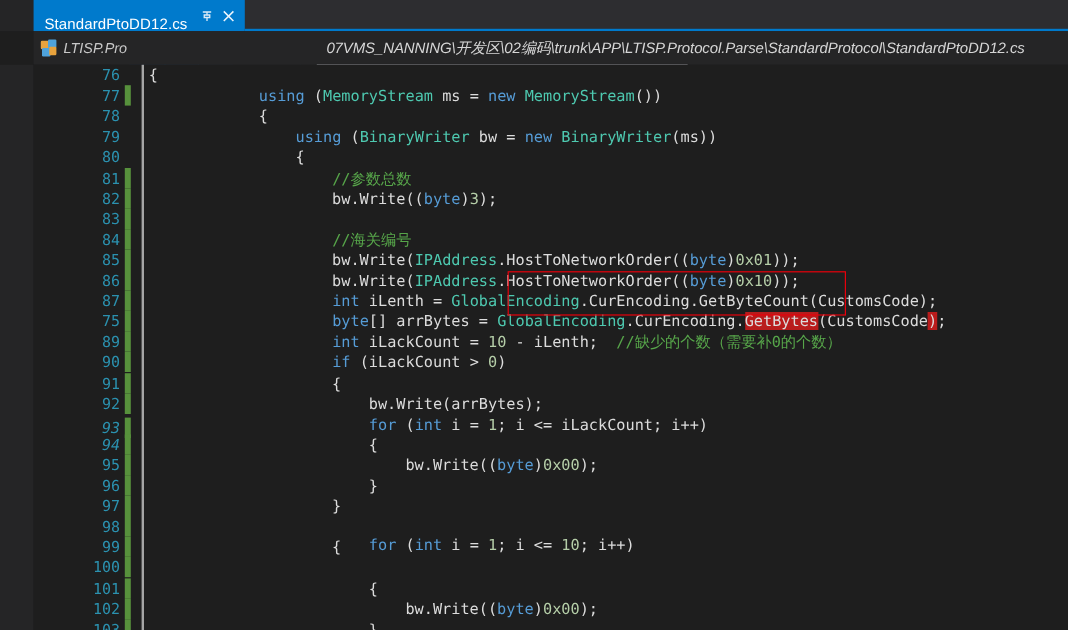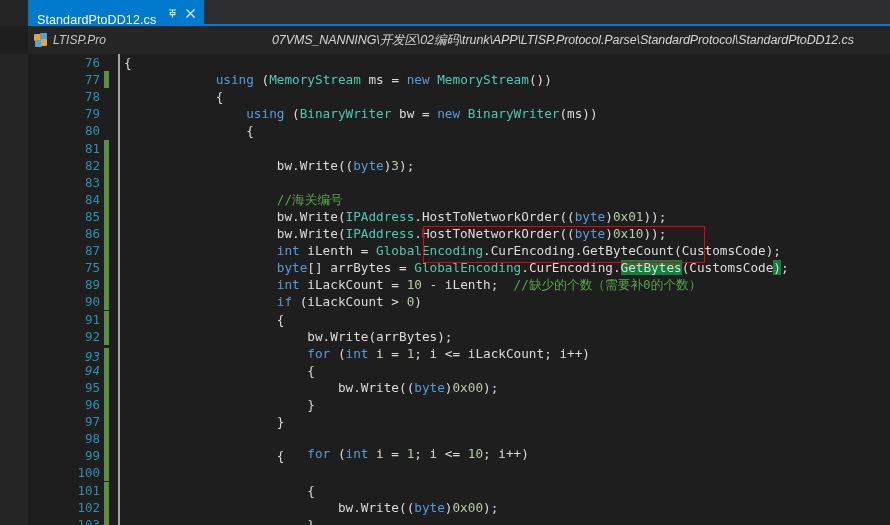--- a/index.html
+++ b/index.html
@@ -94,21 +94,21 @@
   .cl{
     position:absolute;left:0;top:0;height:17.1px;line-height:17.1px;
     white-space:pre;font-family:"DejaVu Sans Mono",monospace;font-size:12.7px;
     color:#DCDCDC;letter-spacing:0;
   }
   .k{color:#569CD6;}      
   .t{color:#4EC9B0;}      
   .c{color:#57A64A;}      
   .n{color:#B5CEA8;}      
   .p{color:#DCDCDC;}      
-  .sel{background:#15803d;color:#DCDCDC;}
+  .sel{background:#b91c1c;color:#DCDCDC;}
 
   
   .annot{
     position:absolute;border:1.6px solid #E8000B;background:transparent;
     pointer-events:none;
   }
 </style>
 </head>
 <body>
 
@@ -302,20 +302,23 @@
         </div>
         <div class="row" style="position: absolute; top: 34.2px; left: 0px; right: 0px;">
           <div class="cl"><span class="p">            {</span></div>
         </div>
         <div class="row" style="position: absolute; top: 51.3px; left: 0px; right: 0px;">
           <div class="cl"><span class="p">                </span><span class="k">using</span><span class="p"> (</span><span class="t">BinaryWriter</span><span class="p"> bw = </span><span class="k">new</span><span class="p"> </span><span class="t">BinaryWriter</span><span class="p">(ms))</span></div>
         </div>
         <div class="row" style="position: absolute; top: 68.4px; left: 0px; right: 0px;">
           <div class="cl"><span class="p">                {</span></div>
         </div>
+        <div class="row" style="position: absolute; top: 85.5px; left: 0px; right: 0px;">
+          <div class="cl"><span class="p">                    </span><span class="c">//参数总数</span></div>
+        </div>
         <div class="row" style="position: absolute; top: 102.6px; left: 0px; right: 0px;">
           <div class="cl"><span class="p">                    bw.Write((</span><span class="k">byte</span><span class="p">)</span><span class="n">3</span><span class="p">);</span></div>
         </div>
         <div class="row" style="position: absolute; top: 119.7px; left: 0px; right: 0px;">
           <div class="cl"></div>
         </div>
         <div class="row" style="position: absolute; top: 136.8px; left: 0px; right: 0px;">
           <div class="cl"><span class="p">                    </span><span class="c">//海关编号</span></div>
         </div>
         <div class="row" style="position: absolute; top: 153.9px; left: 0px; right: 0px;">

